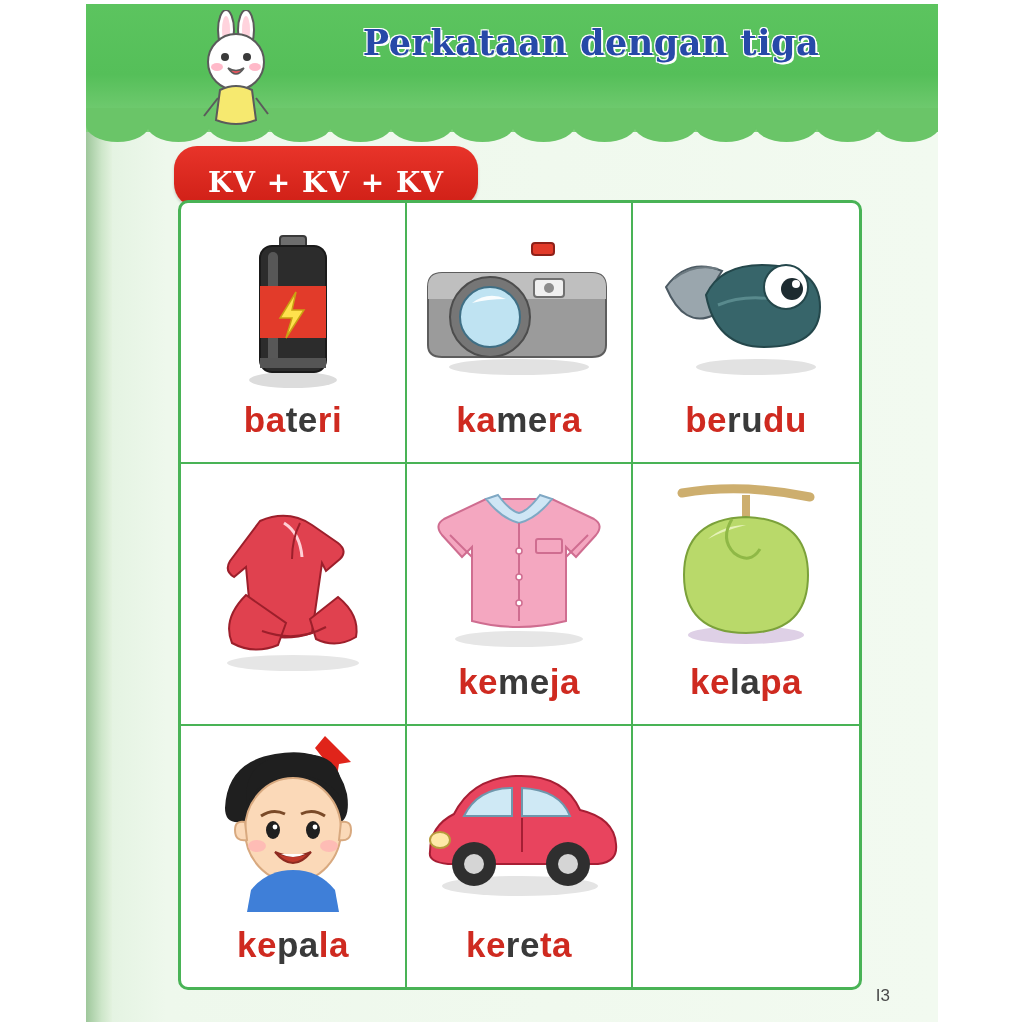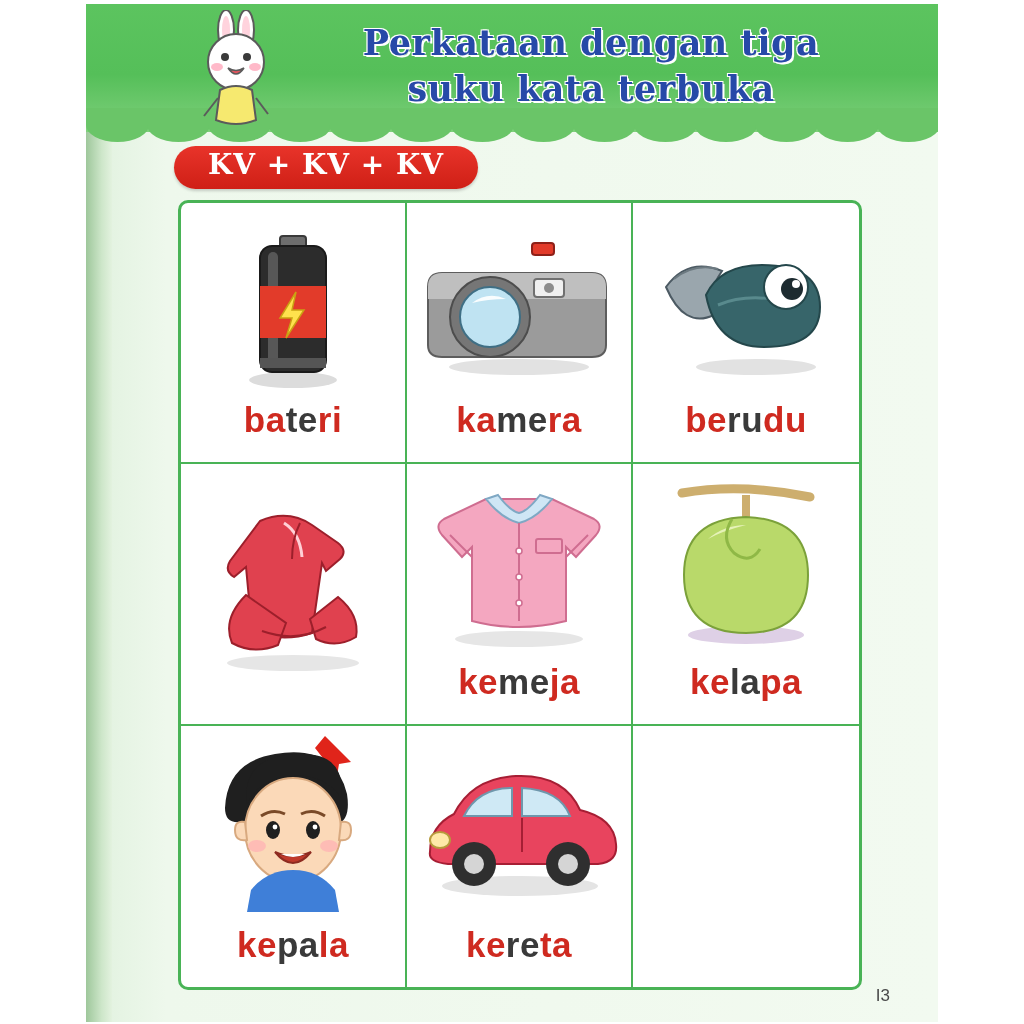--- a/index.html
+++ b/index.html
@@ -73,21 +73,21 @@
   }
 
   
   .bunny { position: absolute; left: 96px; top: 6px; width: 110px; height: 120px; }
 
   
   .kv-pill {
     position: absolute;
     left: 88px;
     top: 142px;
-    padding: 2px 34px 8px 34px;
+    padding: 20px 34px 8px 34px;
     background: linear-gradient(to bottom, #e8342a, #cf1f16);
     border-radius: 23px;
     color: #ffffff;
     font-family: "DejaVu Serif", serif;
     font-weight: bold;
     font-size: 28px;
     letter-spacing: 1px;
     box-shadow: 0 2px 3px rgba(0,0,0,0.18);
   }
 
@@ -184,21 +184,20 @@
       <ellipse cx="35" cy="57" rx="6" ry="4" fill="#ffadc0" opacity="0.85"></ellipse>
       <ellipse cx="73" cy="57" rx="6" ry="4" fill="#ffadc0" opacity="0.85"></ellipse>
       <path d="M46 58 q8 12 16 0 q-8 5 -16 0 z" fill="#e7555f" stroke="#5b5b5b" stroke-width="1.5"></path>
       <path d="M38 80 q16 -8 32 0 l4 30 q-20 8 -40 0 z" fill="#f6e96f" stroke="#5b5b5b" stroke-width="2"></path>
       <path d="M36 88 l-14 18" stroke="#5b5b5b" stroke-width="2" fill="none"></path>
       <path d="M74 88 l12 16" stroke="#5b5b5b" stroke-width="2" fill="none"></path>
     </svg>
 
     <div class="header-title">
       <div>Perkataan dengan tiga</div>
-      <div>suku kata terbuka</div>
     </div>
 
     <div class="kv-pill">KV + KV + KV</div>
 
     <div class="grid">
 
       <div class="cell">
         <div class="art">
           <svg width="150" height="180" viewBox="0 0 150 180">
             <ellipse cx="75" cy="168" rx="44" ry="8" fill="#dcdcdc"></ellipse>

